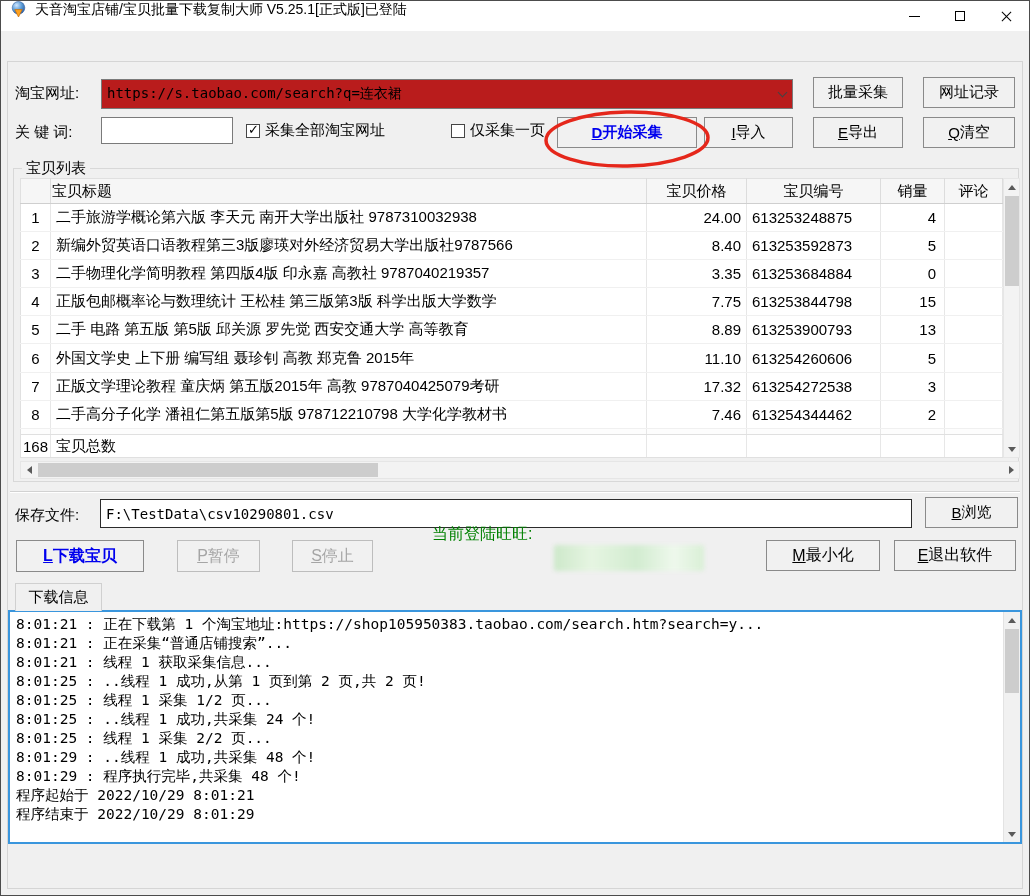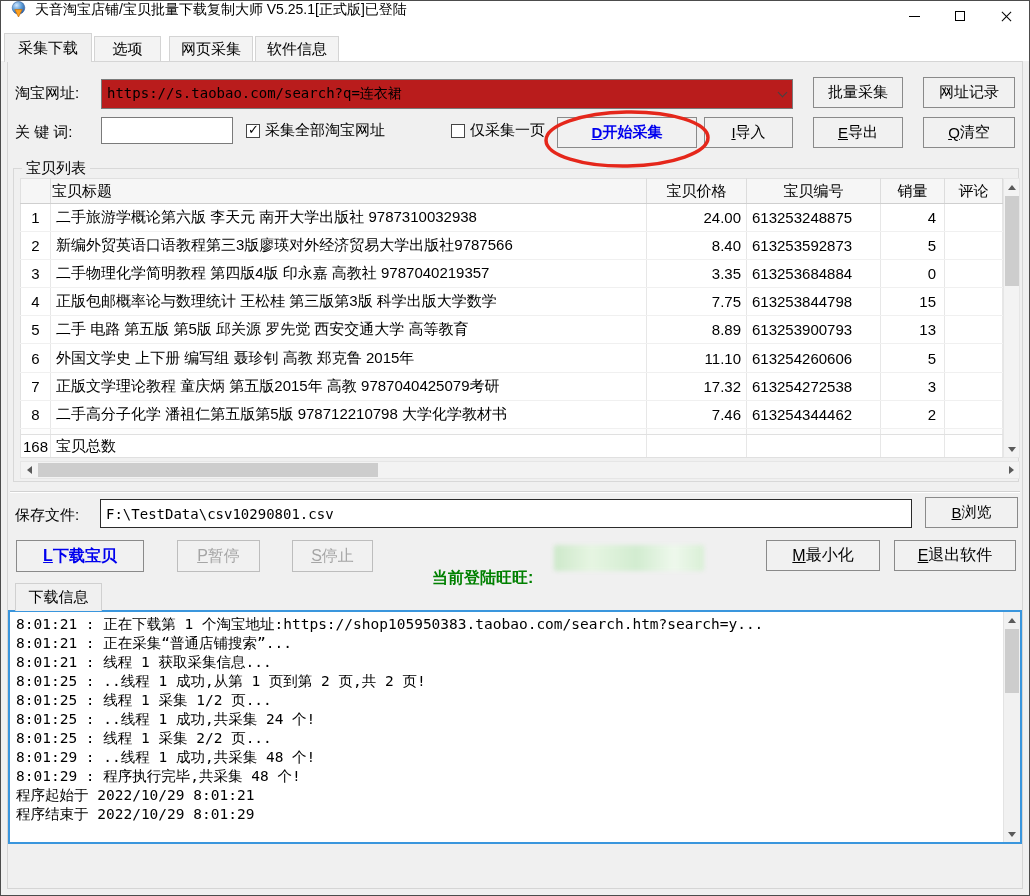--- a/index.html
+++ b/index.html
@@ -91,21 +91,21 @@
   .tri-right { width:0; height:0; border-top:4px solid transparent; border-bottom:4px solid transparent; border-left:5px solid #5a5a5a; }
 
   
   .divider { position:absolute; left:2px; top:429px; width:1010px; height:2px; border-top:1px solid #d2d2d2; border-bottom:1px solid #ffffff; }
   .save-input { position:absolute; left:92px; top:437px; width:812px; height:29px; border:1px solid #2b2b2b; background:#fff;
                 font-family:"DejaVu Sans Mono","Liberation Mono",monospace; font-size:14px; padding:0 5px; }
   .btn-browse   { left:917px; top:435px; width:93px;  height:31px; }
   .btn-download { left:8px;   top:478px; width:128px; height:32px; color:#0000ee; font-weight:bold; font-size:16px; }
   .btn-pause    { left:169px; top:478px; width:83px;  height:32px; font-size:16px; }
   .btn-stop     { left:284px; top:478px; width:81px;  height:32px; font-size:16px; }
-  .login-label  { position:absolute; left:424px; top:506px; color:#008000; font-size:16px; font-weight:bold; white-space:nowrap; }
+  .login-label  { position:absolute; left:424px; top:462px; color:#008000; font-size:16px; font-weight:normal; white-space:nowrap; }
   .blur-blob { position:absolute; left:546px; top:483px; width:150px; height:26px; border-radius:2px;
                background:linear-gradient(90deg,#cde8ca 0%,#e6f5e2 25%,#d2ecd0 55%,#eef8ec 80%,#d9efd6 100%);
                filter:blur(2px); }
   .btn-min  { left:758px; top:478px; width:114px; height:31px; font-size:16px; }
   .btn-exit { left:886px; top:478px; width:122px; height:31px; font-size:16px; }
 
   
   .logtab { position:absolute; left:7px; top:521px; width:87px; height:28px; background:#f0f0f0; border:1px solid #d0d0d0; border-bottom:none;
             display:flex; align-items:center; justify-content:center; font-size:15px; z-index:2; }
   .logbox { position:absolute; left:0px; top:548px; width:1014px; height:234px; background:#fff; border:2px solid #3a96dd; display:flex; }
@@ -139,34 +139,20 @@
         </div>
       <div class="cap-btn">
           <span class="glyph-max"></span>
         </div>
       <div class="cap-btn">
           <span class="glyph-close"></span>
         </div>
     </div>
   </div>
 
-  <div class="tabstrip">
-    <div class="tab tab-0 active">
-        <span>采集下载</span>
-      </div>
-    <div class="tab tab-1">
-        <span>选项</span>
-      </div>
-    <div class="tab tab-2">
-        <span>网页采集</span>
-      </div>
-    <div class="tab tab-3">
-        <span>软件信息</span>
-      </div>
-  </div>
 
   <div class="page">
 
     <span class="lbl" style="left:7px; top:22px;">淘宝网址:</span>
     <div class="combo">
       <input type="text" value="https://s.taobao.com/search?q=连衣裙" style="">
       <div class="combo-arrow">
           <span class="chev"></span>
         </div>
     </div>

